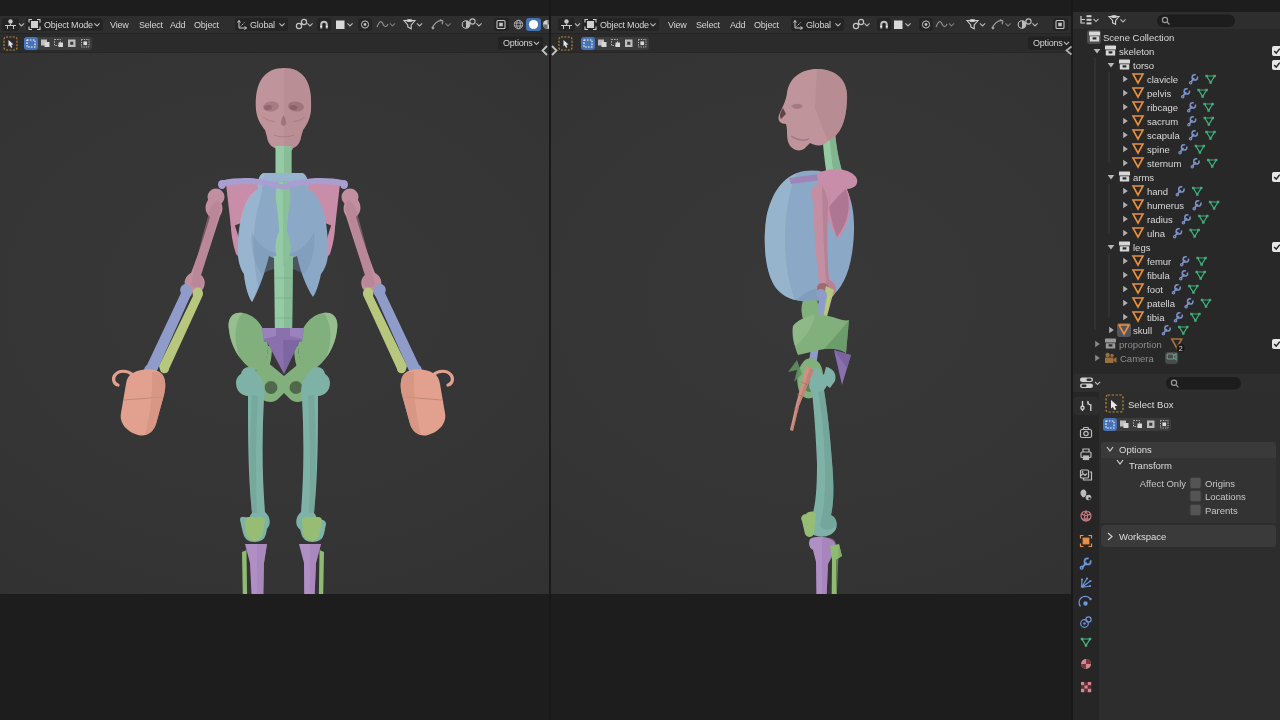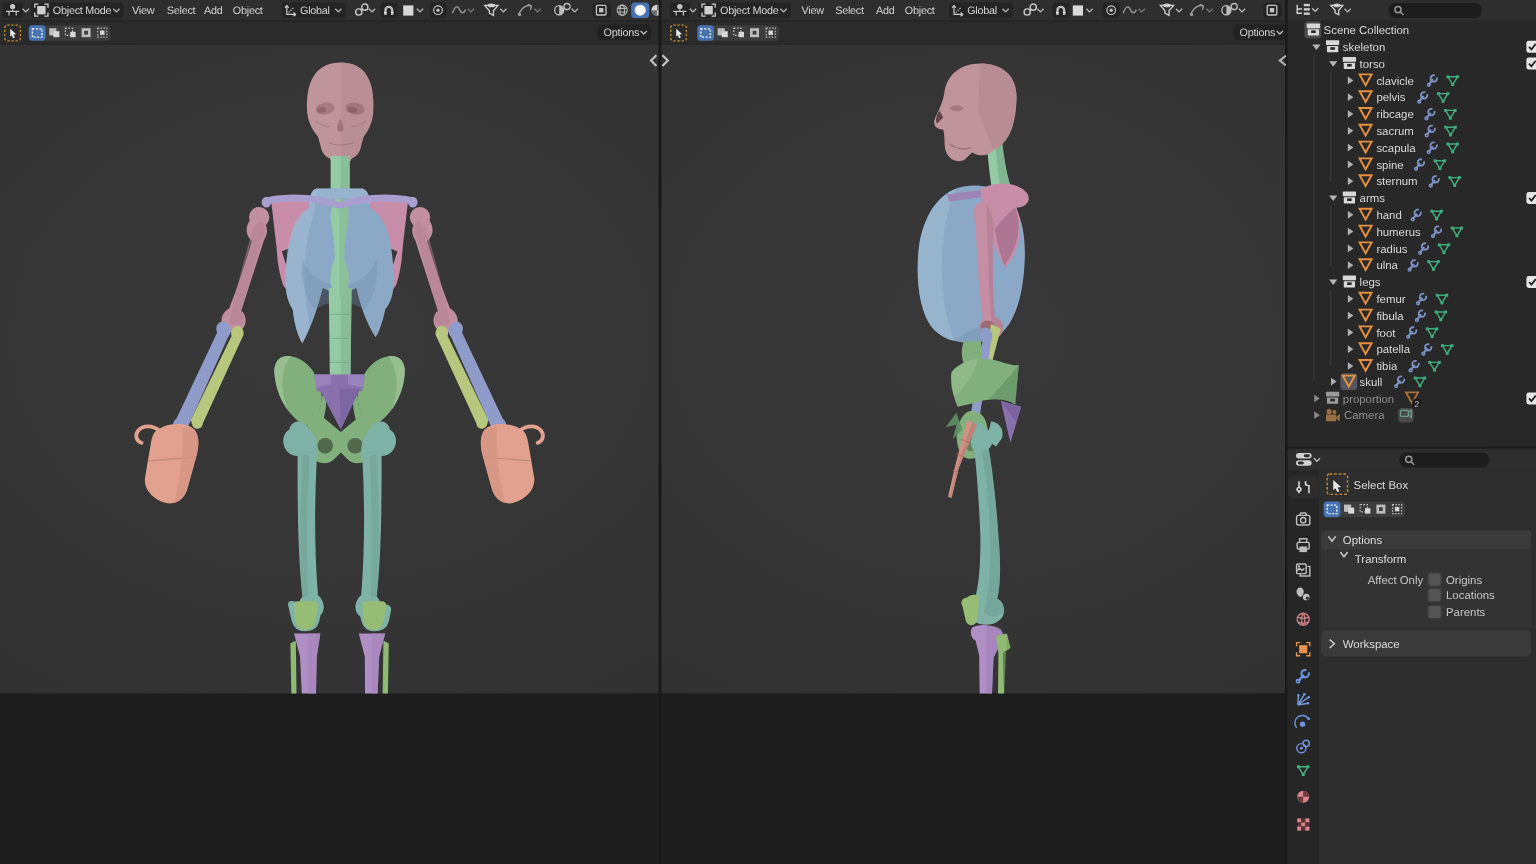--- a/index.html
+++ b/index.html
@@ -1,25 +1,25 @@
 <!DOCTYPE html>
 <html><head>
 <meta charset="utf-8">
 <style>
 *{margin:0;padding:0;box-sizing:border-box;}
 html,body{width:1280px;height:720px;overflow:hidden;background:#1d1d1d;font-family:"Liberation Sans",sans-serif;}
 #stage{position:relative;width:1280px;height:720px;}
-.vp{position:absolute;top:0;height:578px;overflow:hidden;}
+.vp{position:absolute;top:16px;height:578px;overflow:hidden;}
 #vp1{left:0;width:549px;}
 #vp2{left:551px;width:520px;}
 .vparea{position:absolute;left:0;right:0;top:37px;bottom:0;background:radial-gradient(ellipse 90% 70% at 50% 45%, #383838 0%, #353535 60%, #313131 100%);}
 .hdr{position:absolute;left:0;right:0;top:0;height:17px;background:#2e2e2e;}
 .thdr{position:absolute;left:0;right:0;top:17px;height:20px;background:#2b2b2b;border-top:1px solid #242424;border-bottom:1px solid #272727;}
 .skel{position:absolute;left:0;top:37px;}
-#outliner{position:absolute;left:1073px;top:0;width:164px;height:372px;background:#282828;}
+#outliner{position:absolute;left:1073px;top:12px;width:164px;height:372px;background:#282828;}
 #props{position:absolute;left:1073px;top:374px;width:207px;height:346px;background:#2d2d2d;text-align:center;}
 .divv{position:absolute;top:0;bottom:0;width:2px;background:#191919;}
 svg{display:block;}
 text{font-family:"Liberation Sans",sans-serif;}
 </style>
 </head>
 <body>
 <div id="stage">
   <div class="vp" id="vp1">
     <div class="vparea"></div>

